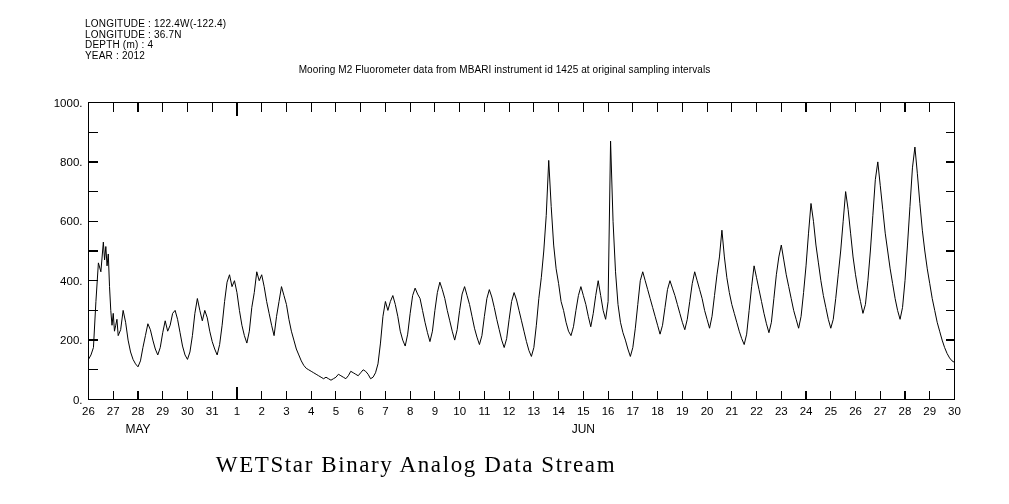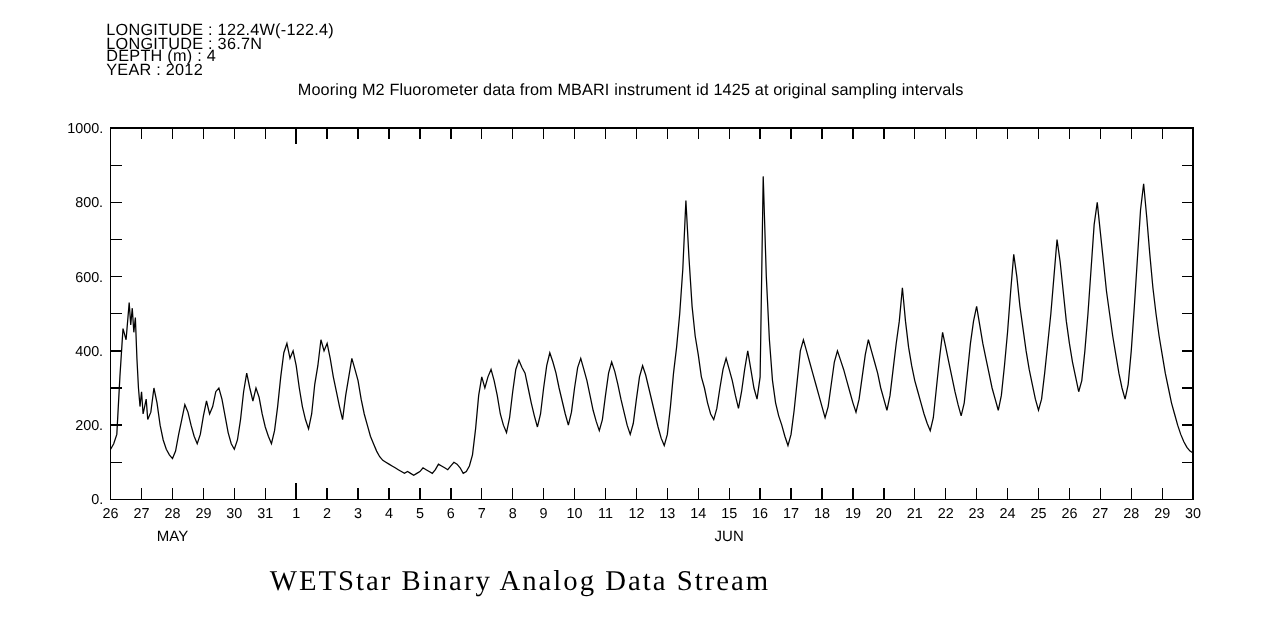--- a/index.html
+++ b/index.html
@@ -19,33 +19,33 @@
     position: absolute;
     left: 0; top: 0;
     width: 1009px;
     height: 504px;
   }
   .meta-block {
     position: absolute;
     left: 85px;
     top: 19px;
     line-height: 10.5px;
-    font-size: 13px;
+    font-size: 10px;
     letter-spacing: 0.2px;
     font-family: "Liberation Sans", sans-serif;
     white-space: nowrap;
   }
   .meta-block div { white-space: nowrap; }
   .chart-title {
     position: absolute;
     left: 0;
     top: 64px;
     width: 1009px;
     text-align: center;
-    font-size: 13px;
+    font-size: 10px;
     font-family: "Liberation Sans", sans-serif;
     letter-spacing: 0.1px;
   }
   .caption {
     position: absolute;
     left: 0;
     top: 452px;
     width: 832px;
     text-align: center;
     font-size: 23px;

